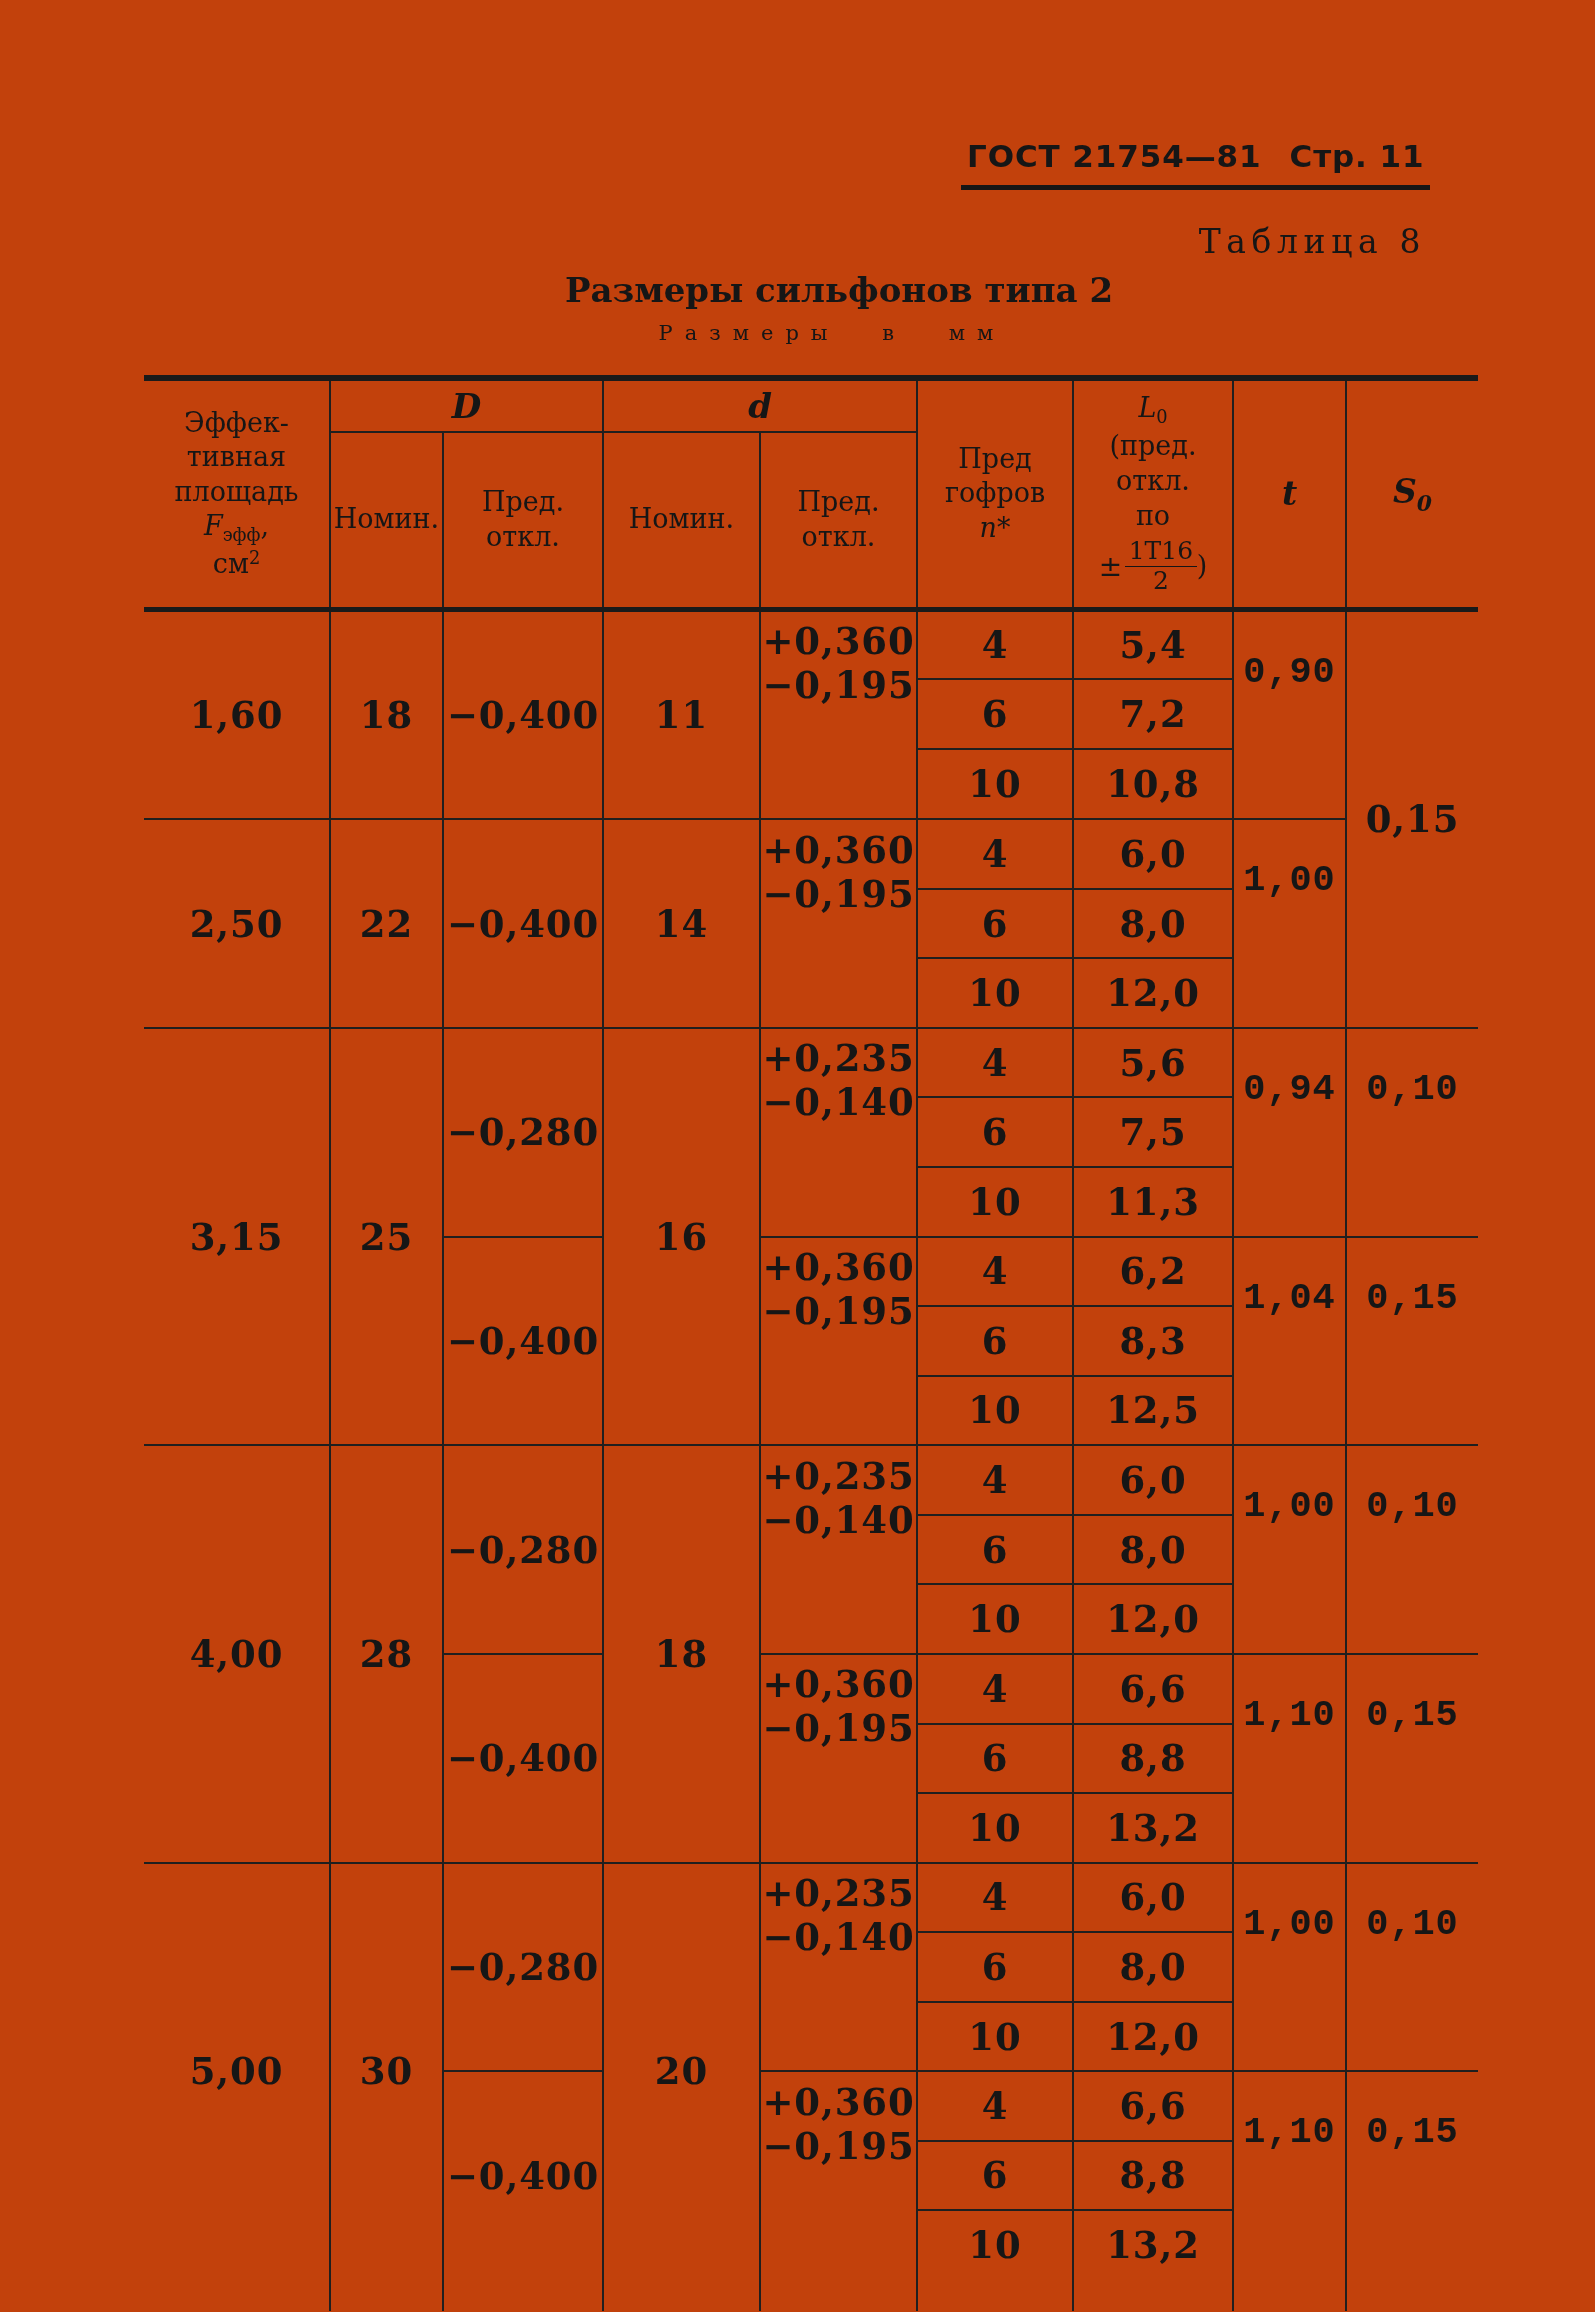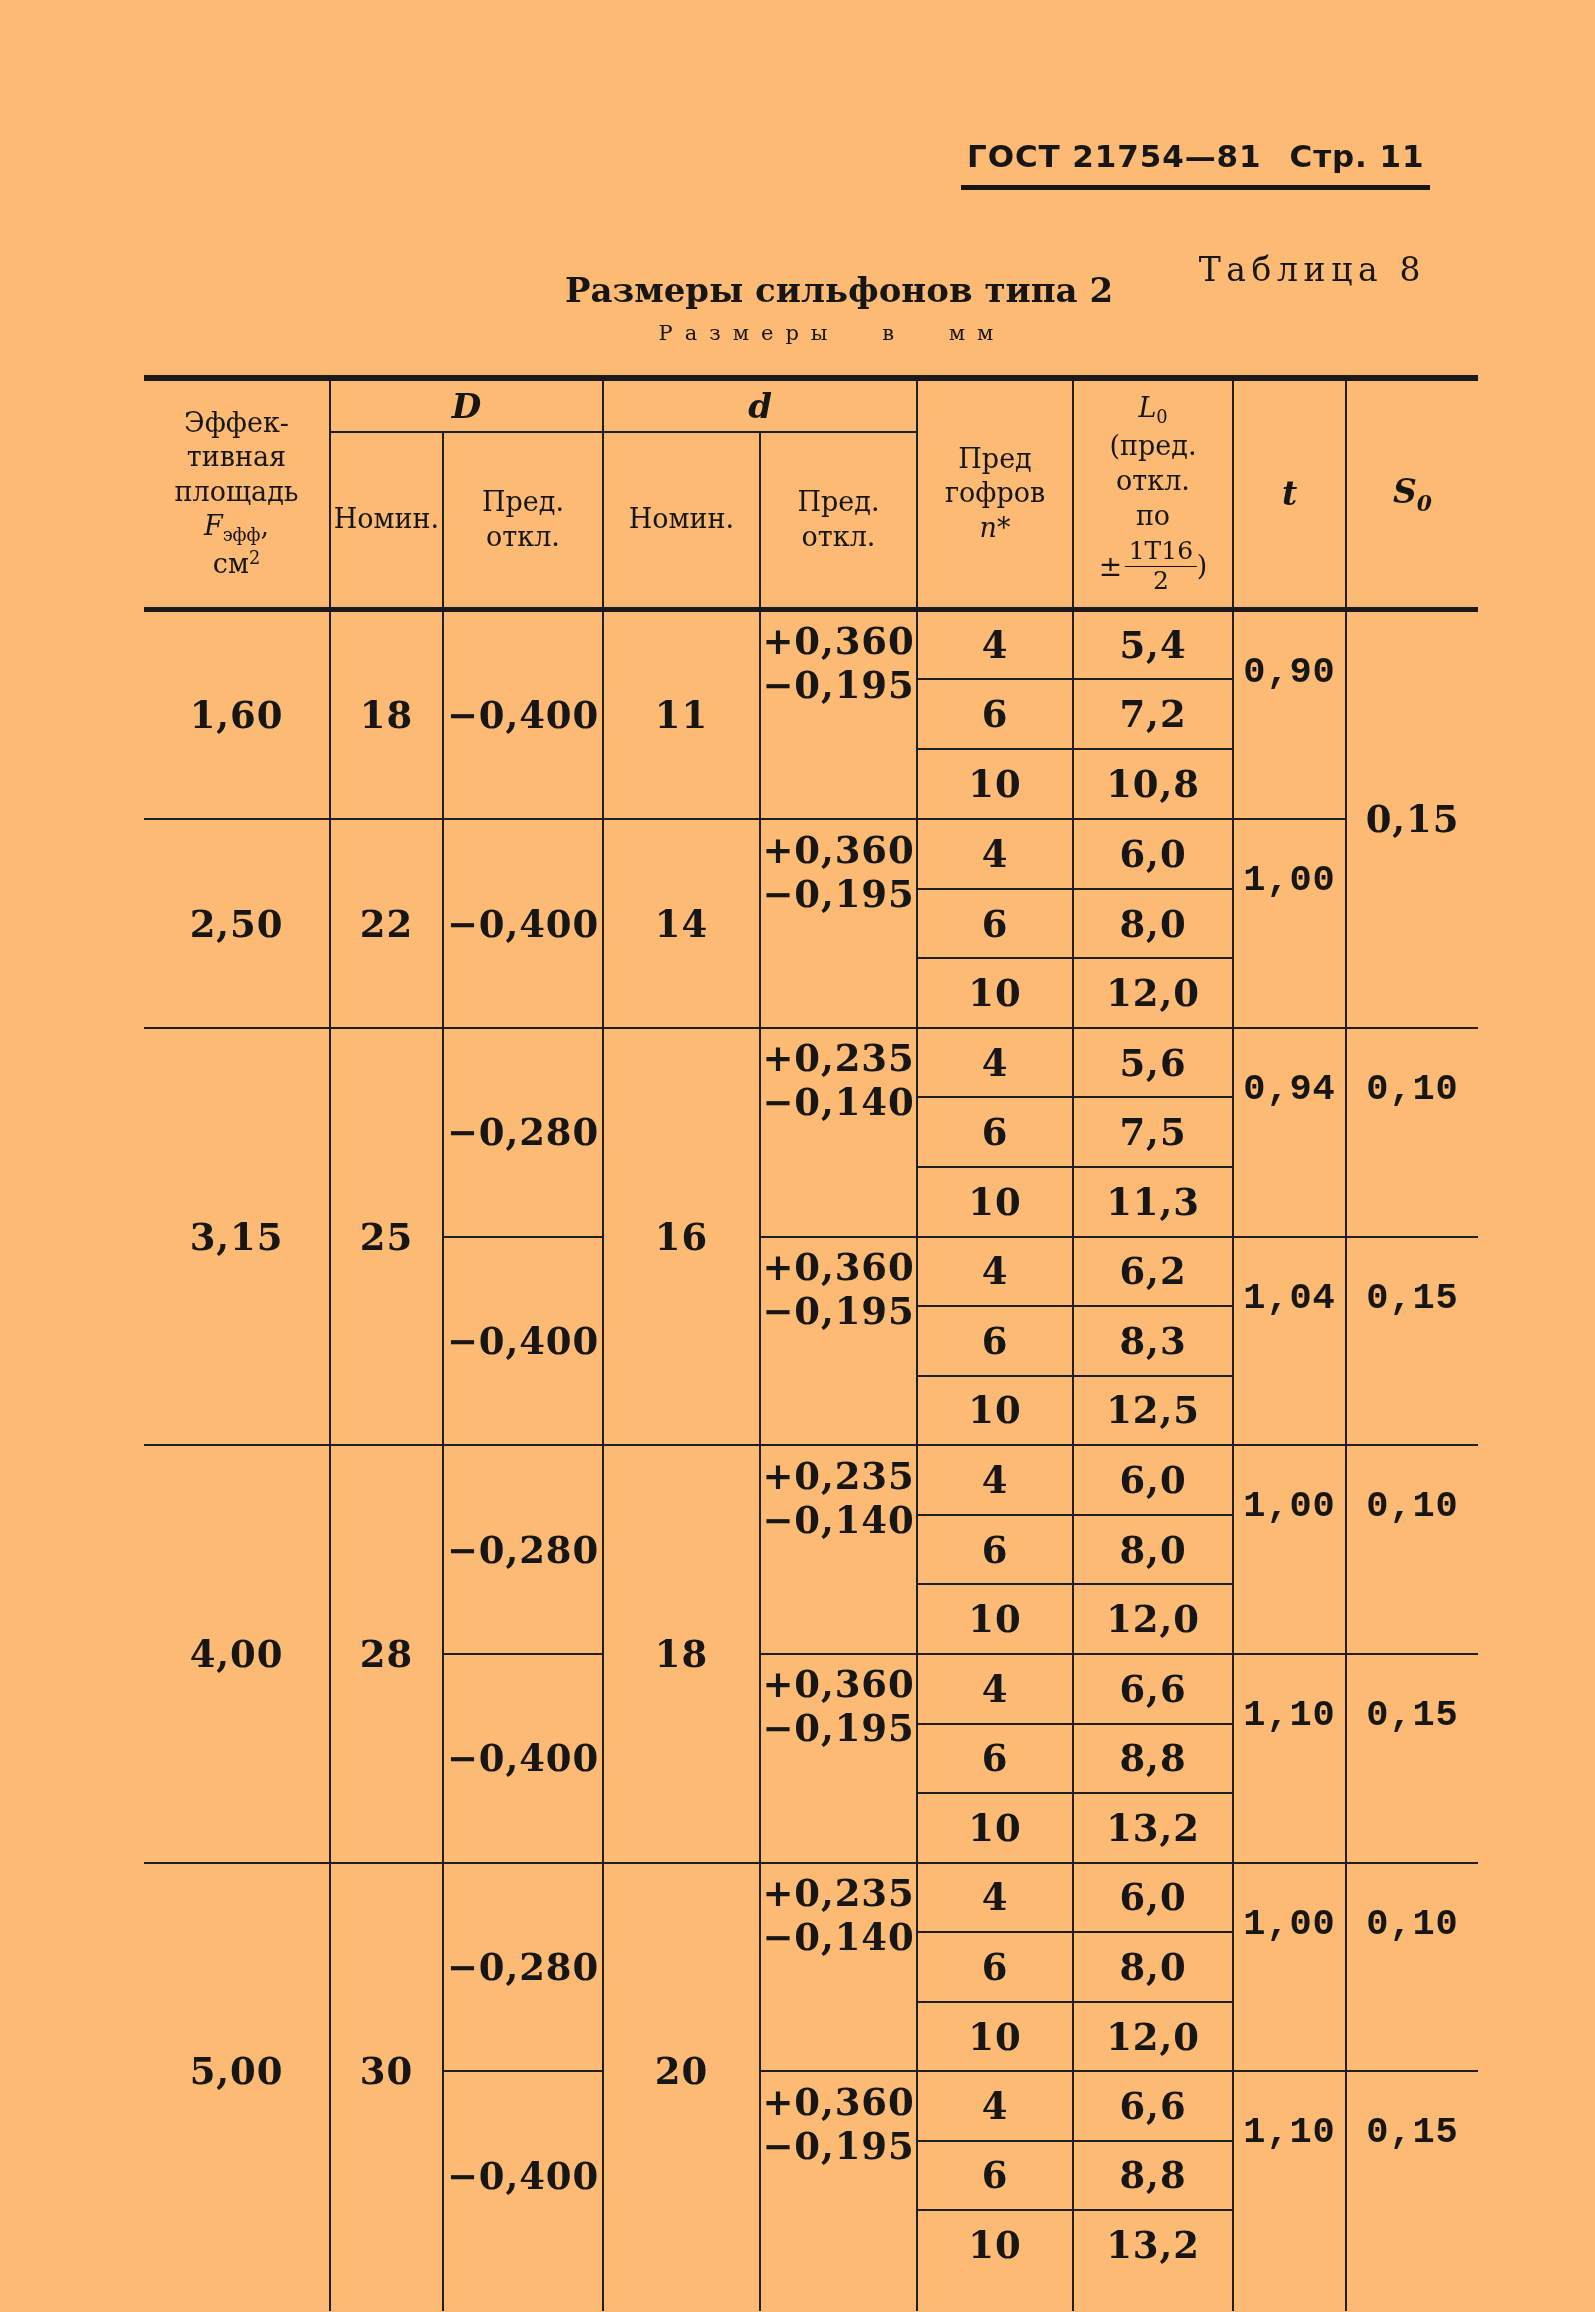--- a/index.html
+++ b/index.html
@@ -1,25 +1,25 @@
 <!DOCTYPE html>
 <html style="font-size:15px"><head>
 <meta charset="utf-8">
 <style>
   html,body { margin:0; padding:0; background:#f7f7f3; }
-  .page { position:relative; width:1596px; height:2313px; background:#fdba74;
+  .page { position:relative; width:1596px; height:2313px; background:#c2410c;
           font-family:"DejaVu Serif","Liberation Serif",serif; color:#161616; overflow:hidden; }
 
   .doc-header { position:absolute; top:138px; right:166px;
                 font-family:"DejaVu Sans","Liberation Sans",sans-serif;
                 font-weight:bold; font-size:31px; letter-spacing:0.9px;
                 border-bottom:5.6px solid #161616; padding:0 5.6px 11.2px 5.6px; white-space:nowrap; }
   .doc-header .gap { display:inline-block; width:28px; }
 
-  .table-label { position:absolute; top:222px; right:170px; font-size:33px; letter-spacing:5.6px; white-space:nowrap;margin-top:28px; }
+  .table-label { position:absolute; top:222px; right:170px; font-size:33px; letter-spacing:5.6px; white-space:nowrap; }
 
   .doc-title { position:absolute; top:270px; left:839px; transform:translateX(-50%);
                font-size:34px; font-weight:bold; white-space:nowrap; }
   .doc-units { position:absolute; top:321px; left:832px; transform:translateX(-50%);
                font-size:21px; letter-spacing:12px; word-spacing:24px; white-space:nowrap; }
 
   table.main { position:absolute; left:144px; top:375px; width:1333px;
                border-collapse:collapse; table-layout:fixed;
                border-top:6.5px solid #1a1a1a; }
   th, td { padding:0; margin:0; text-align:center; vertical-align:middle; font-weight:normal; }

